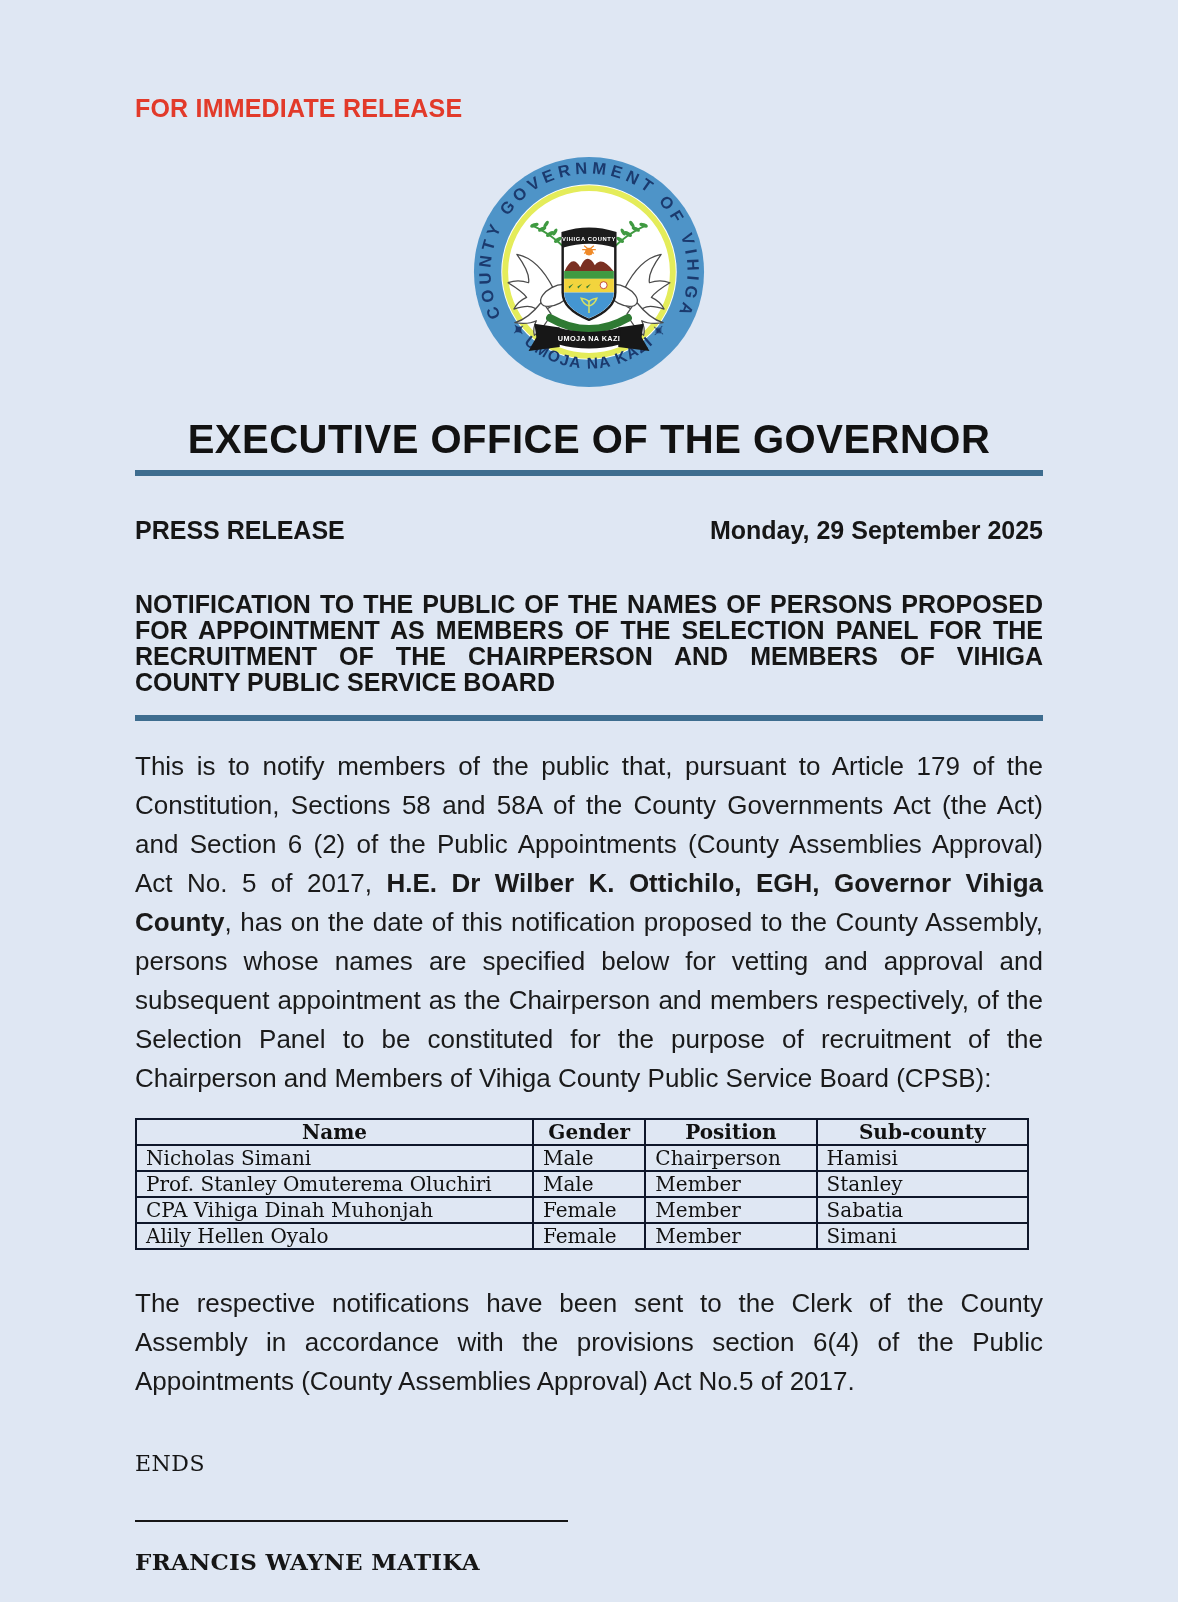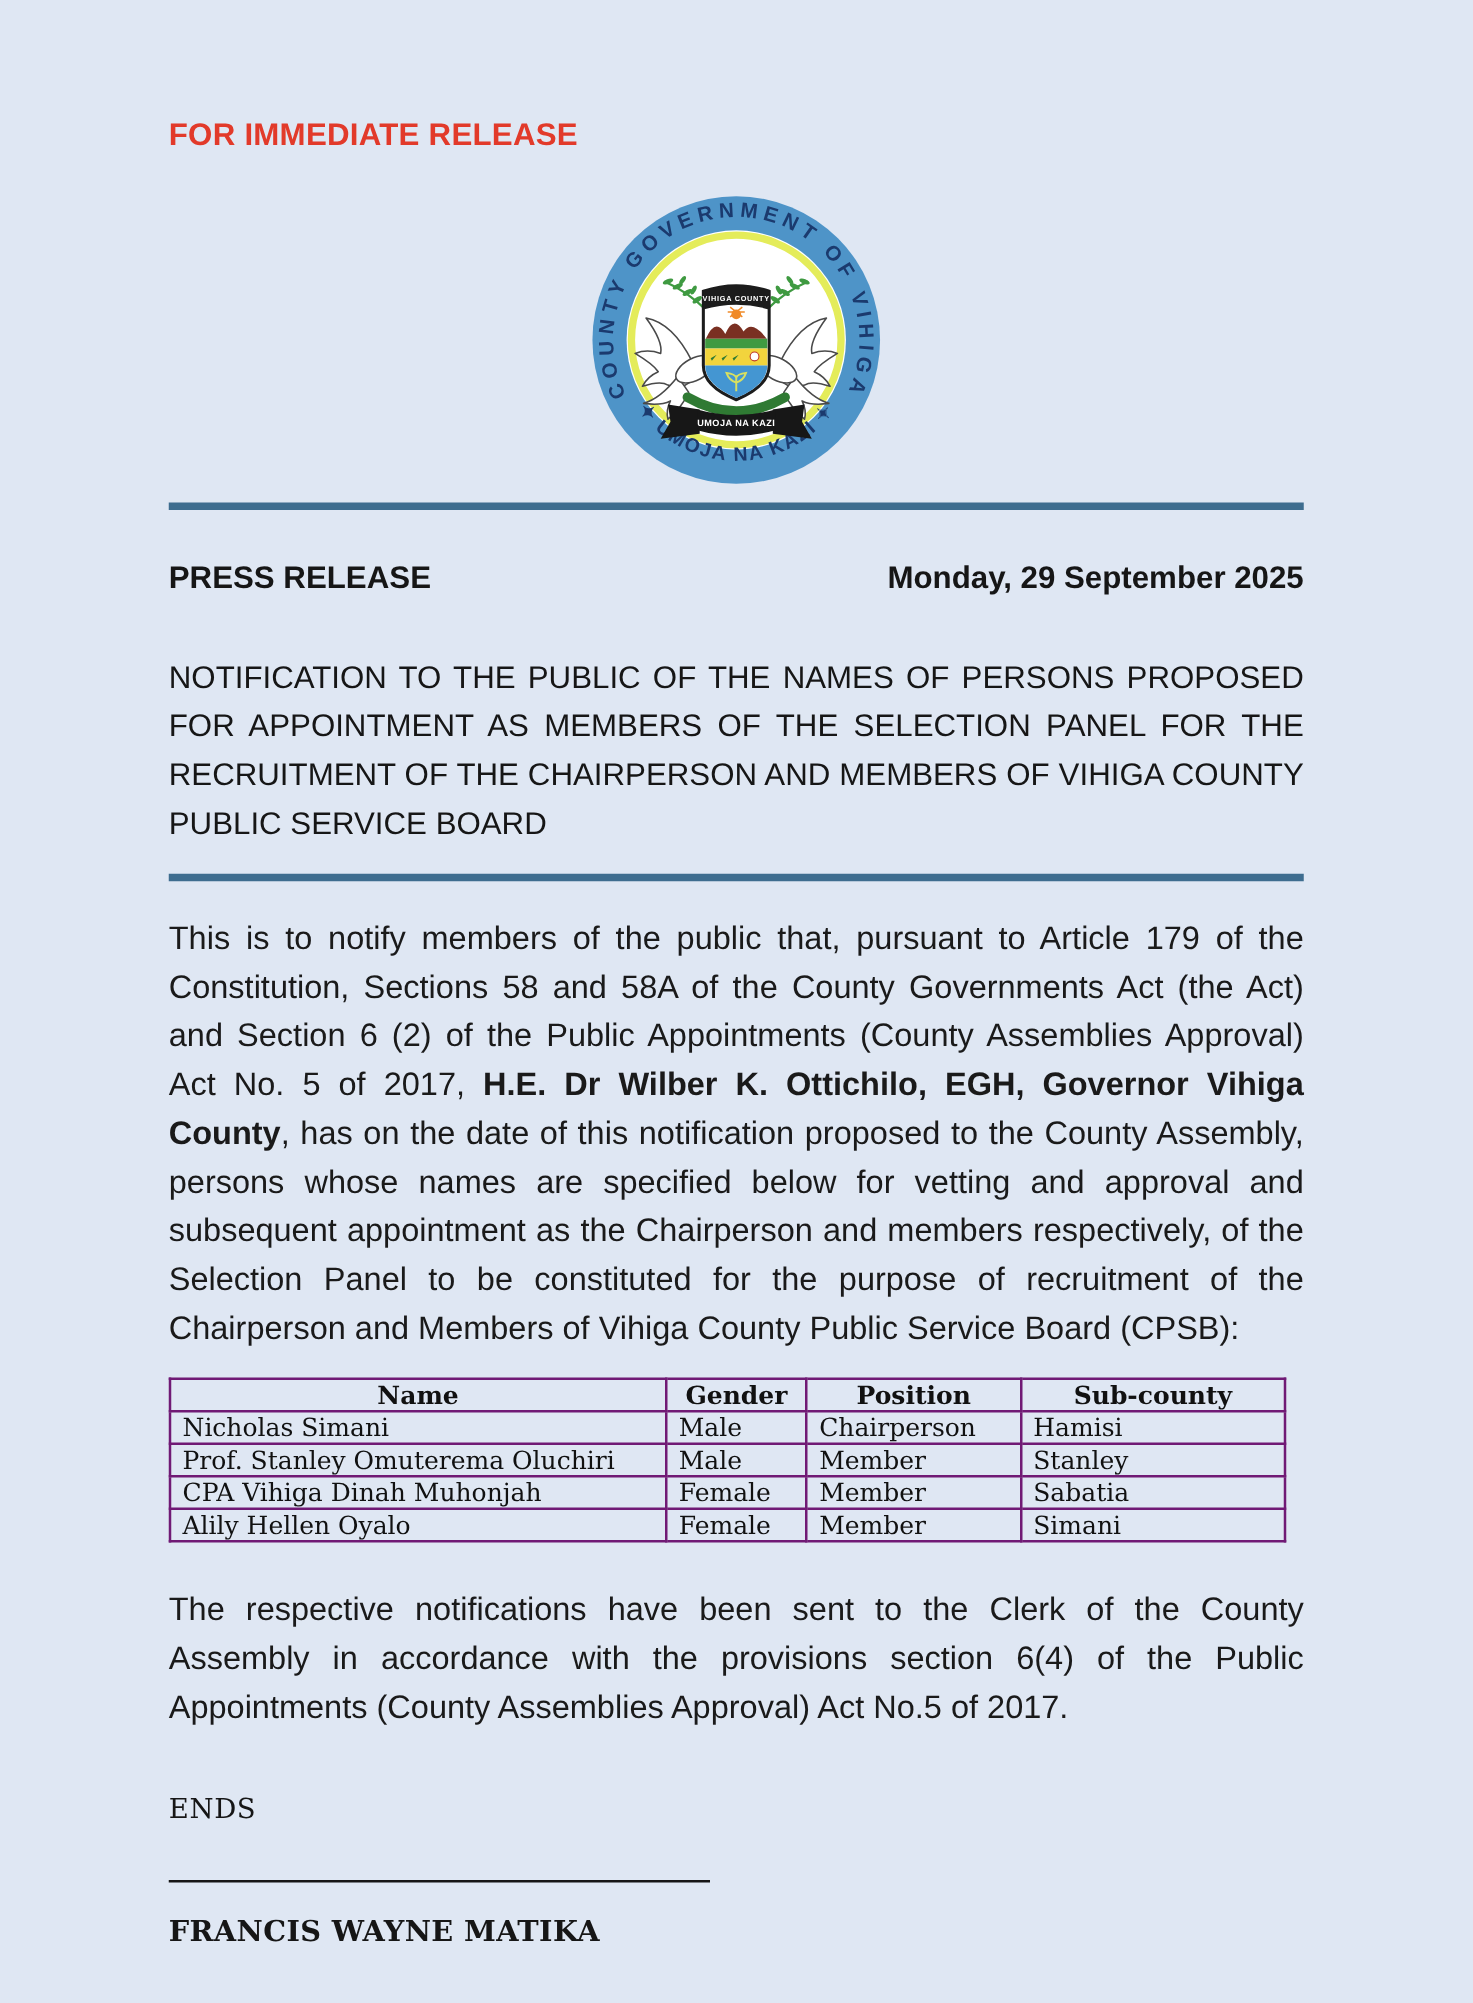--- a/index.html
+++ b/index.html
@@ -42,22 +42,22 @@
     margin-top:40px;
     display:flex;
     justify-content:space-between;
     font-size:25px;
     font-weight:bold;
   }
 
   .notice-title {
     margin-top:46px;
     font-size:25px;
-    font-weight:normal;
-    line-height:39px;
+    font-weight:bold;
+    line-height:26px;
     text-align:justify;
   }
   .rule-2 { margin-top:20px; }
 
   .para {
     margin-top:26px;
     font-size:26px;
     line-height:39px;
     text-align:justify;
     color:#1a1a1a;
@@ -66,21 +66,21 @@
 
   table.panel {
     margin-top:20px;
     width:894px;
     border-collapse:collapse;
     font-family:"DejaVu Serif", serif;
     font-size:20px;
     color:#111;
   }
   table.panel th, table.panel td {
-    border:2px solid #701a75;
+    border:2px solid #0f172a;
     padding:0 9px;
     height:26px;
     line-height:24px;
     text-align:left;
     white-space:nowrap;
   }
   table.panel th { text-align:center; font-weight:bold; font-size:20px; }
   .col-name { width:44.5%; } .col-gender { width:12.6%; }
   .col-position { width:19.2%; } .col-subcounty { width:23.7%; }
 
@@ -167,20 +167,21 @@
         <rect x="94.5" y="119" width="51" height="8" fill="#3f9a41"></rect>
         <rect x="94.5" y="127" width="51" height="14" fill="#f2d43d"></rect>
         <path d="M99,135 l5,-3 l-4,5 z M108,135 l5,-3 l-4,5 z M117,135 l5,-3 l-4,5 z" fill="#2f7a33"></path>
         <circle cx="135" cy="133.5" r="3.6" fill="#ffffff" stroke="#c0392b" stroke-width="0.9"></circle>
         <path d="M94.5,141 L145.5,141 Q145.5,157 120,167.5 Q94.5,157 94.5,141 Z" fill="#4496d2"></path>
         <path d="M120,162 V149 M120,155 q-6,-2 -8,-8 q7,1 8,4 M120,155 q6,-2 8,-8 q-7,1 -8,4" stroke="#d8e060" stroke-width="1.6" fill="none"></path>
       </g>
     </svg>
   </div>
 
+  <div class="office-title">EXECUTIVE OFFICE OF THE GOVERNOR</div>
   <div class="rule"></div>
 
   <div class="press-row">
     <span>PRESS RELEASE</span>
     <span>Monday, 29 September 2025</span>
   </div>
 
   <div class="notice-title">NOTIFICATION TO THE PUBLIC OF THE NAMES OF PERSONS PROPOSED FOR APPOINTMENT AS MEMBERS OF THE SELECTION PANEL FOR THE RECRUITMENT OF THE CHAIRPERSON AND MEMBERS OF VIHIGA COUNTY PUBLIC SERVICE BOARD</div>
   <div class="rule rule-2"></div>
 

